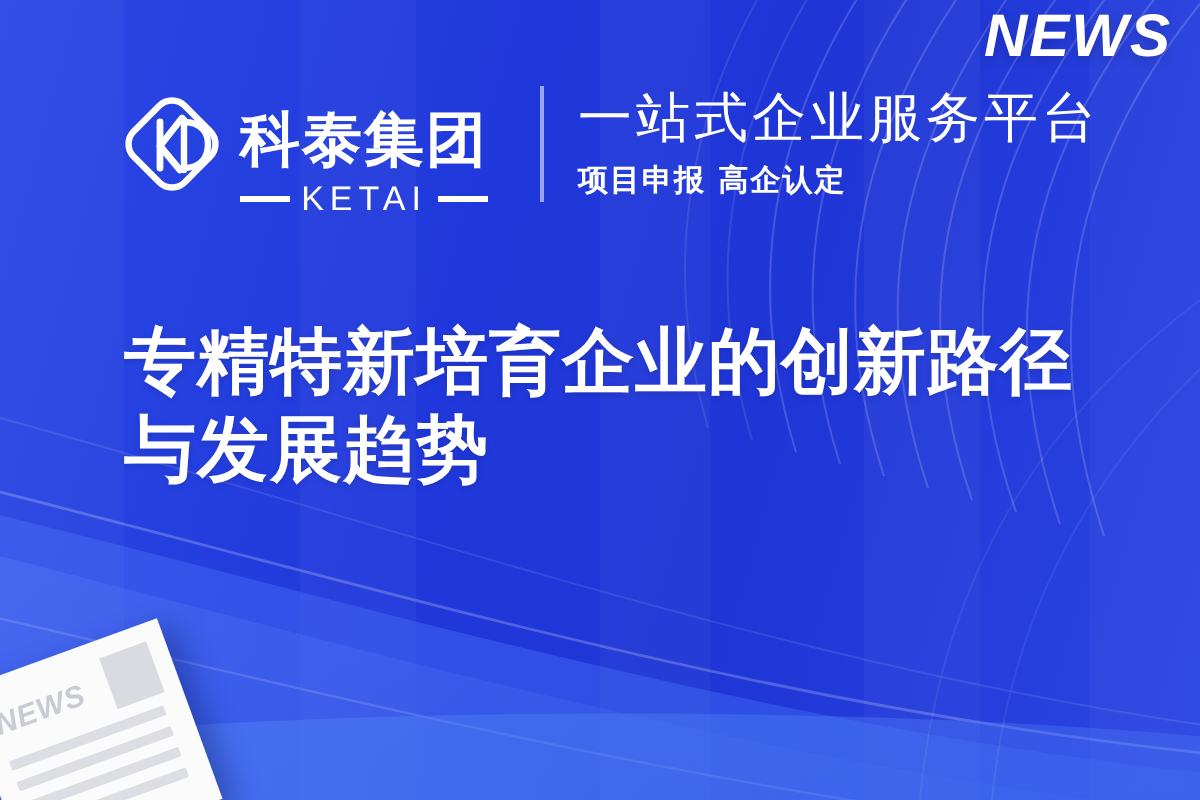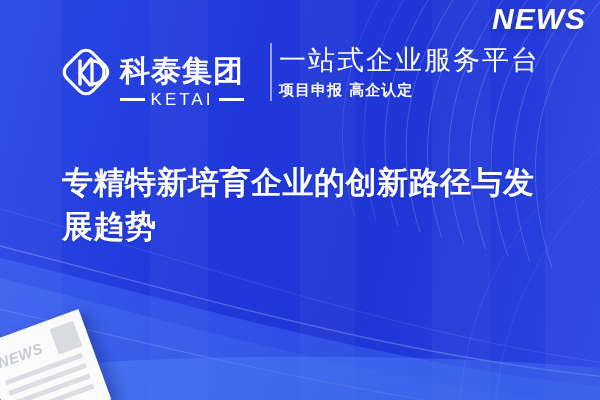--- a/index.html
+++ b/index.html
@@ -103,21 +103,21 @@
 
   .divider {
     width: 2px;
     height: 58px;
     background: rgba(255,255,255,0.55);
     margin-left: 26px;
     flex: 0 0 auto;
   }
 
   .tag-block {
-    margin-left: 7px;
+    margin-left: 17px;
     display: flex;
     flex-direction: column;
   }
   .tag-main {
     color: #ffffff;
     font-size: 27px;
     letter-spacing: 2px;
     line-height: 1.15;
     font-family: "DejaVu Sans", "Liberation Sans", sans-serif;
   }
@@ -143,21 +143,21 @@
     text-shadow: 0 2px 6px rgba(0,0,0,0.18);
   }
 
   
   .title {
     position: absolute;
     left: 62px;
     top: 160px;
     width: 500px;
     color: #ffffff;
-    font-size: 31px;
+    font-size: 36px;
     font-weight: bold;
     line-height: 44px;
     letter-spacing: 0.5px;
     font-family: "DejaVu Sans", "Liberation Sans", sans-serif;
     text-shadow: 0 1px 3px rgba(0,0,0,0.12);
   }
 
   
   .paper {
     position: absolute;

